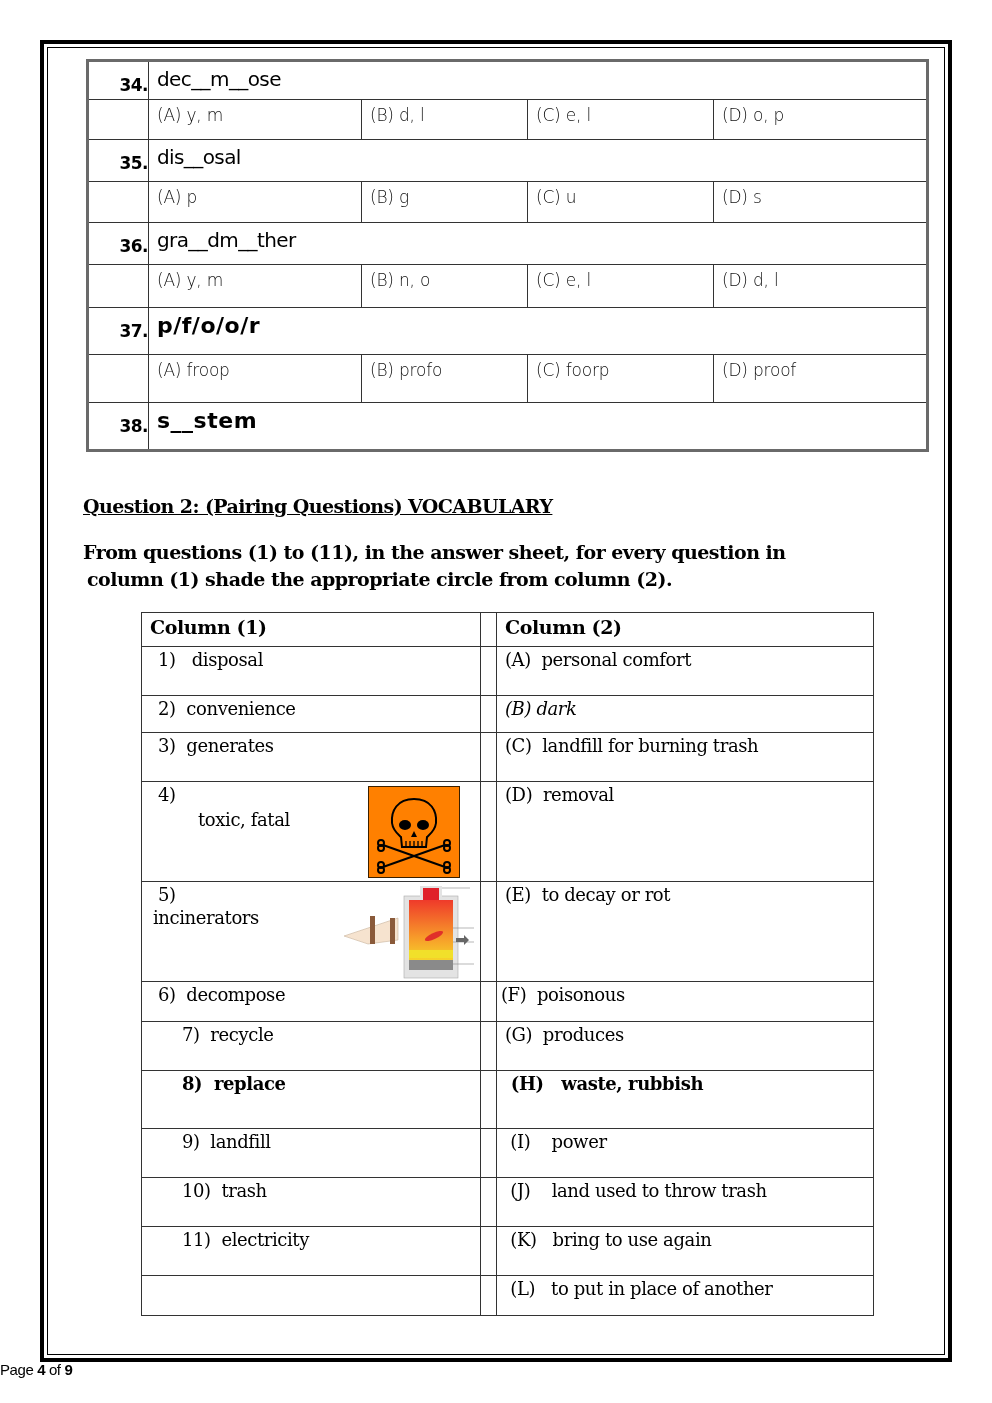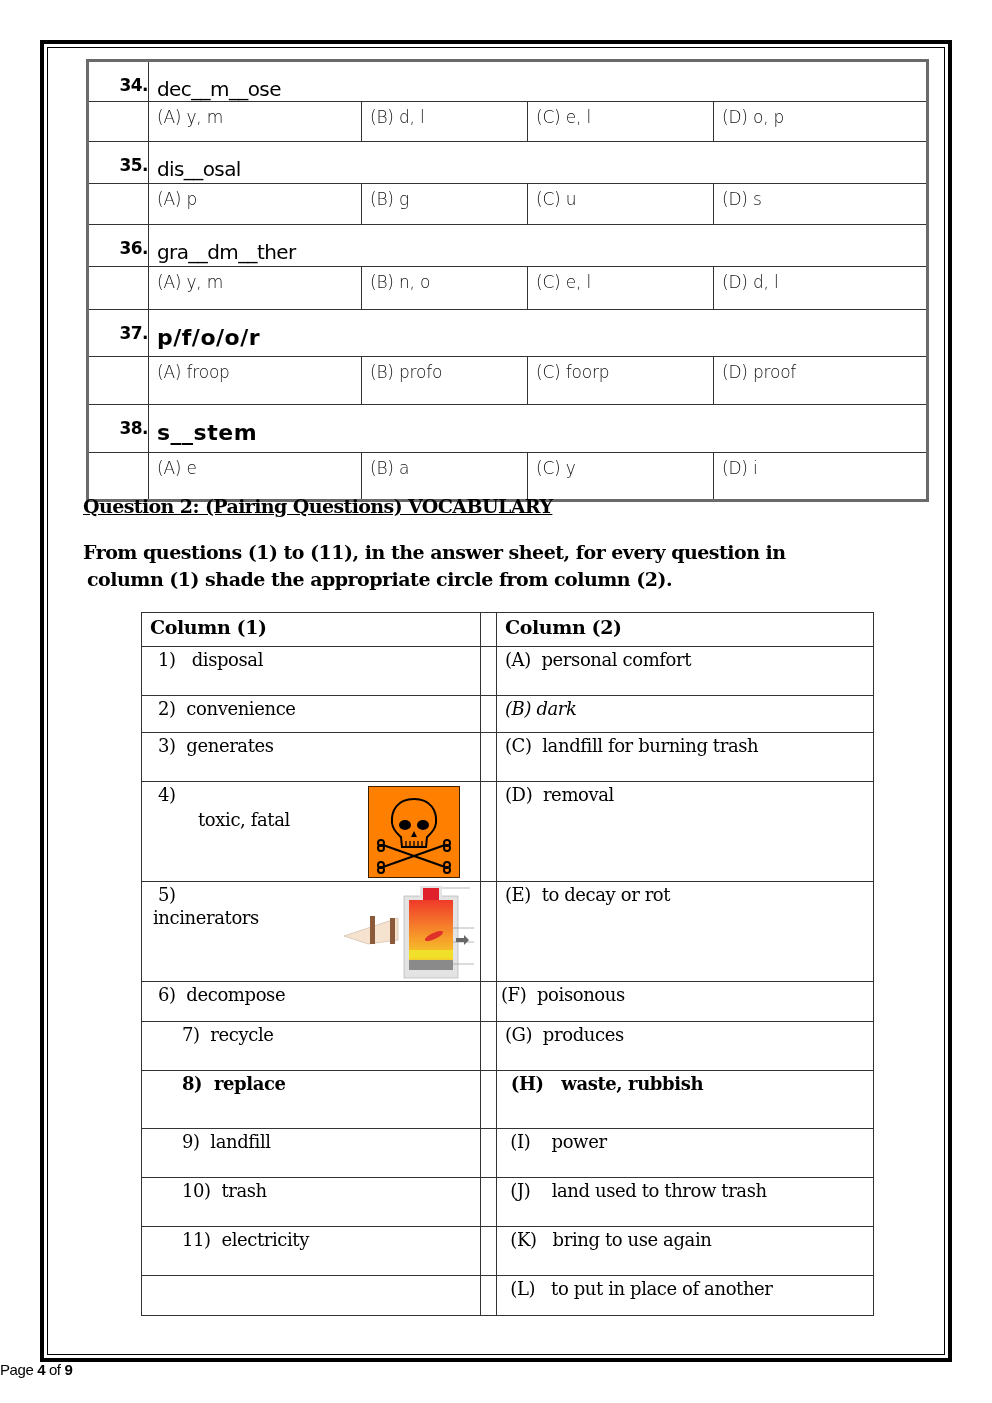--- a/index.html
+++ b/index.html
@@ -22,21 +22,21 @@
     font-family: "DejaVu Sans", sans-serif;
   }
   .q1 td {
     border: 1.2px solid #333; padding: 0 8px; vertical-align: top;
     font-size: 17px; color: #000;
   }
   .q1 td.num {
     width: 51px; text-align: right; font-weight: bold; font-size: 17px;
     padding-right: 0; padding-top: 13px; letter-spacing: -0.5px;
   }
-  .q1 td.word { font-size: 20px; padding-top: 15px; letter-spacing: -0.6px; }
+  .q1 td.word { font-size: 20px; padding-top: 5px; letter-spacing: -0.6px; }
   .q1 td.word.big { font-weight: bold; font-size: 22px; letter-spacing: 0.5px; }
   .q1 td.opt { padding-top: 5px; font-weight: 300; color: #111; letter-spacing: -0.2px; }
   .q1 .c-a { width: 196px; }
   .q1 .c-b { width: 149px; }
   .q1 .c-c { width: 169px; }
 
   .heading {
     position: absolute; left: 83px; top: 495px;
     font-family: "DejaVu Serif", serif; font-weight: bold; font-size: 19px;
     text-decoration: underline; letter-spacing: -0.6px; color: #000;
@@ -132,27 +132,20 @@
     <td></td>
     <td class="opt c-a">(A) froop</td>
     <td class="opt c-b">(B)  profo</td>
     <td class="opt c-c">(C) foorp</td>
     <td class="opt">(D) proof</td>
   </tr>
 
   <tr style="height: 48px;">
     <td class="num">38.</td>
     <td class="word big" colspan="4">s__stem</td>
-  </tr>
-  <tr style="height: 48px;">
-    <td></td>
-    <td class="opt c-a">(A) e</td>
-    <td class="opt c-b">(B) a</td>
-    <td class="opt c-c">(C)  y</td>
-    <td class="opt">(D)    i</td>
   </tr>
 </tbody>
 </table>
 
 <div class="heading">Question 2: (Pairing Questions) VOCABULARY</div>
 
 <div class="instructions">
   <span>From questions (1) to (11), in the answer sheet, for every question in</span>
   <span class="line2">column (1) shade the appropriate circle from column (2).</span>
 </div>

